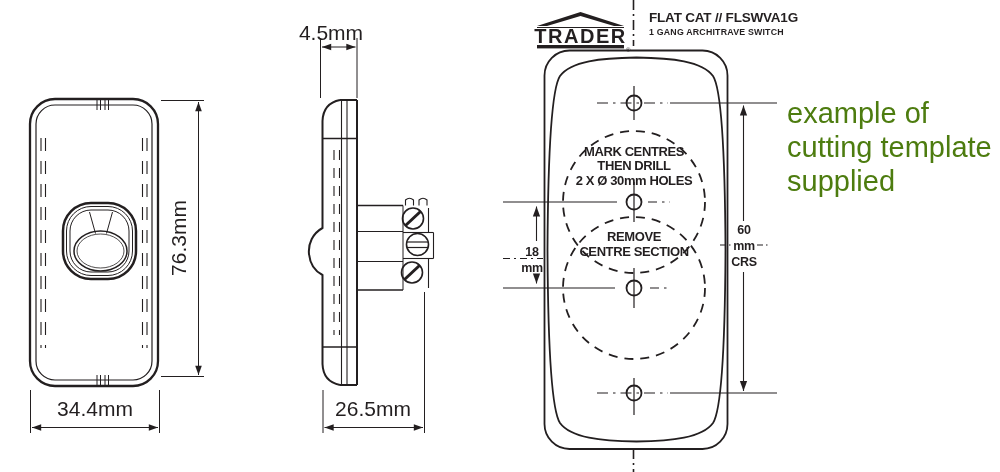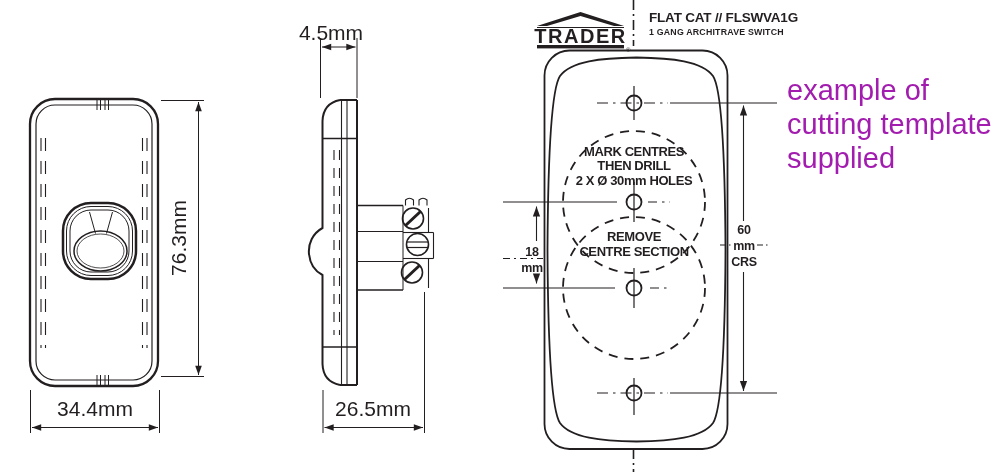--- a/index.html
+++ b/index.html
@@ -12,22 +12,22 @@
   }
   svg text{fill:#231f20;}
   .dim-label{font-size:21px;font-weight:400;letter-spacing:0px;}
   .tpl-text{font-size:13px;font-weight:700;letter-spacing:-0.4px;}
   .tpl-dim{font-size:12.5px;font-weight:700;letter-spacing:-0.3px;}
   .brand-text{font-size:20px;font-weight:700;letter-spacing:1.5px;}
   .product-title{font-size:13.5px;font-weight:700;letter-spacing:-0.2px;}
   .product-sub{font-size:8.8px;font-weight:700;letter-spacing:0.2px;}
   .reg-mark{font-size:6px;font-weight:400;}
   .caption{
-    position:absolute;left:787px;top:74px;width:210px;
-    font-size:29px;line-height:1.17;color:#a21caf;
+    position:absolute;left:787px;top:97px;width:210px;
+    font-size:29px;line-height:1.17;color:#4d7c0f;
     white-space:pre-line;font-weight:400;
   }
 </style>
 </head>
 <body>
 
 <div class="canvas">
 
 <svg width="1000" height="472" viewBox="0 0 1000 472">
   <defs>

